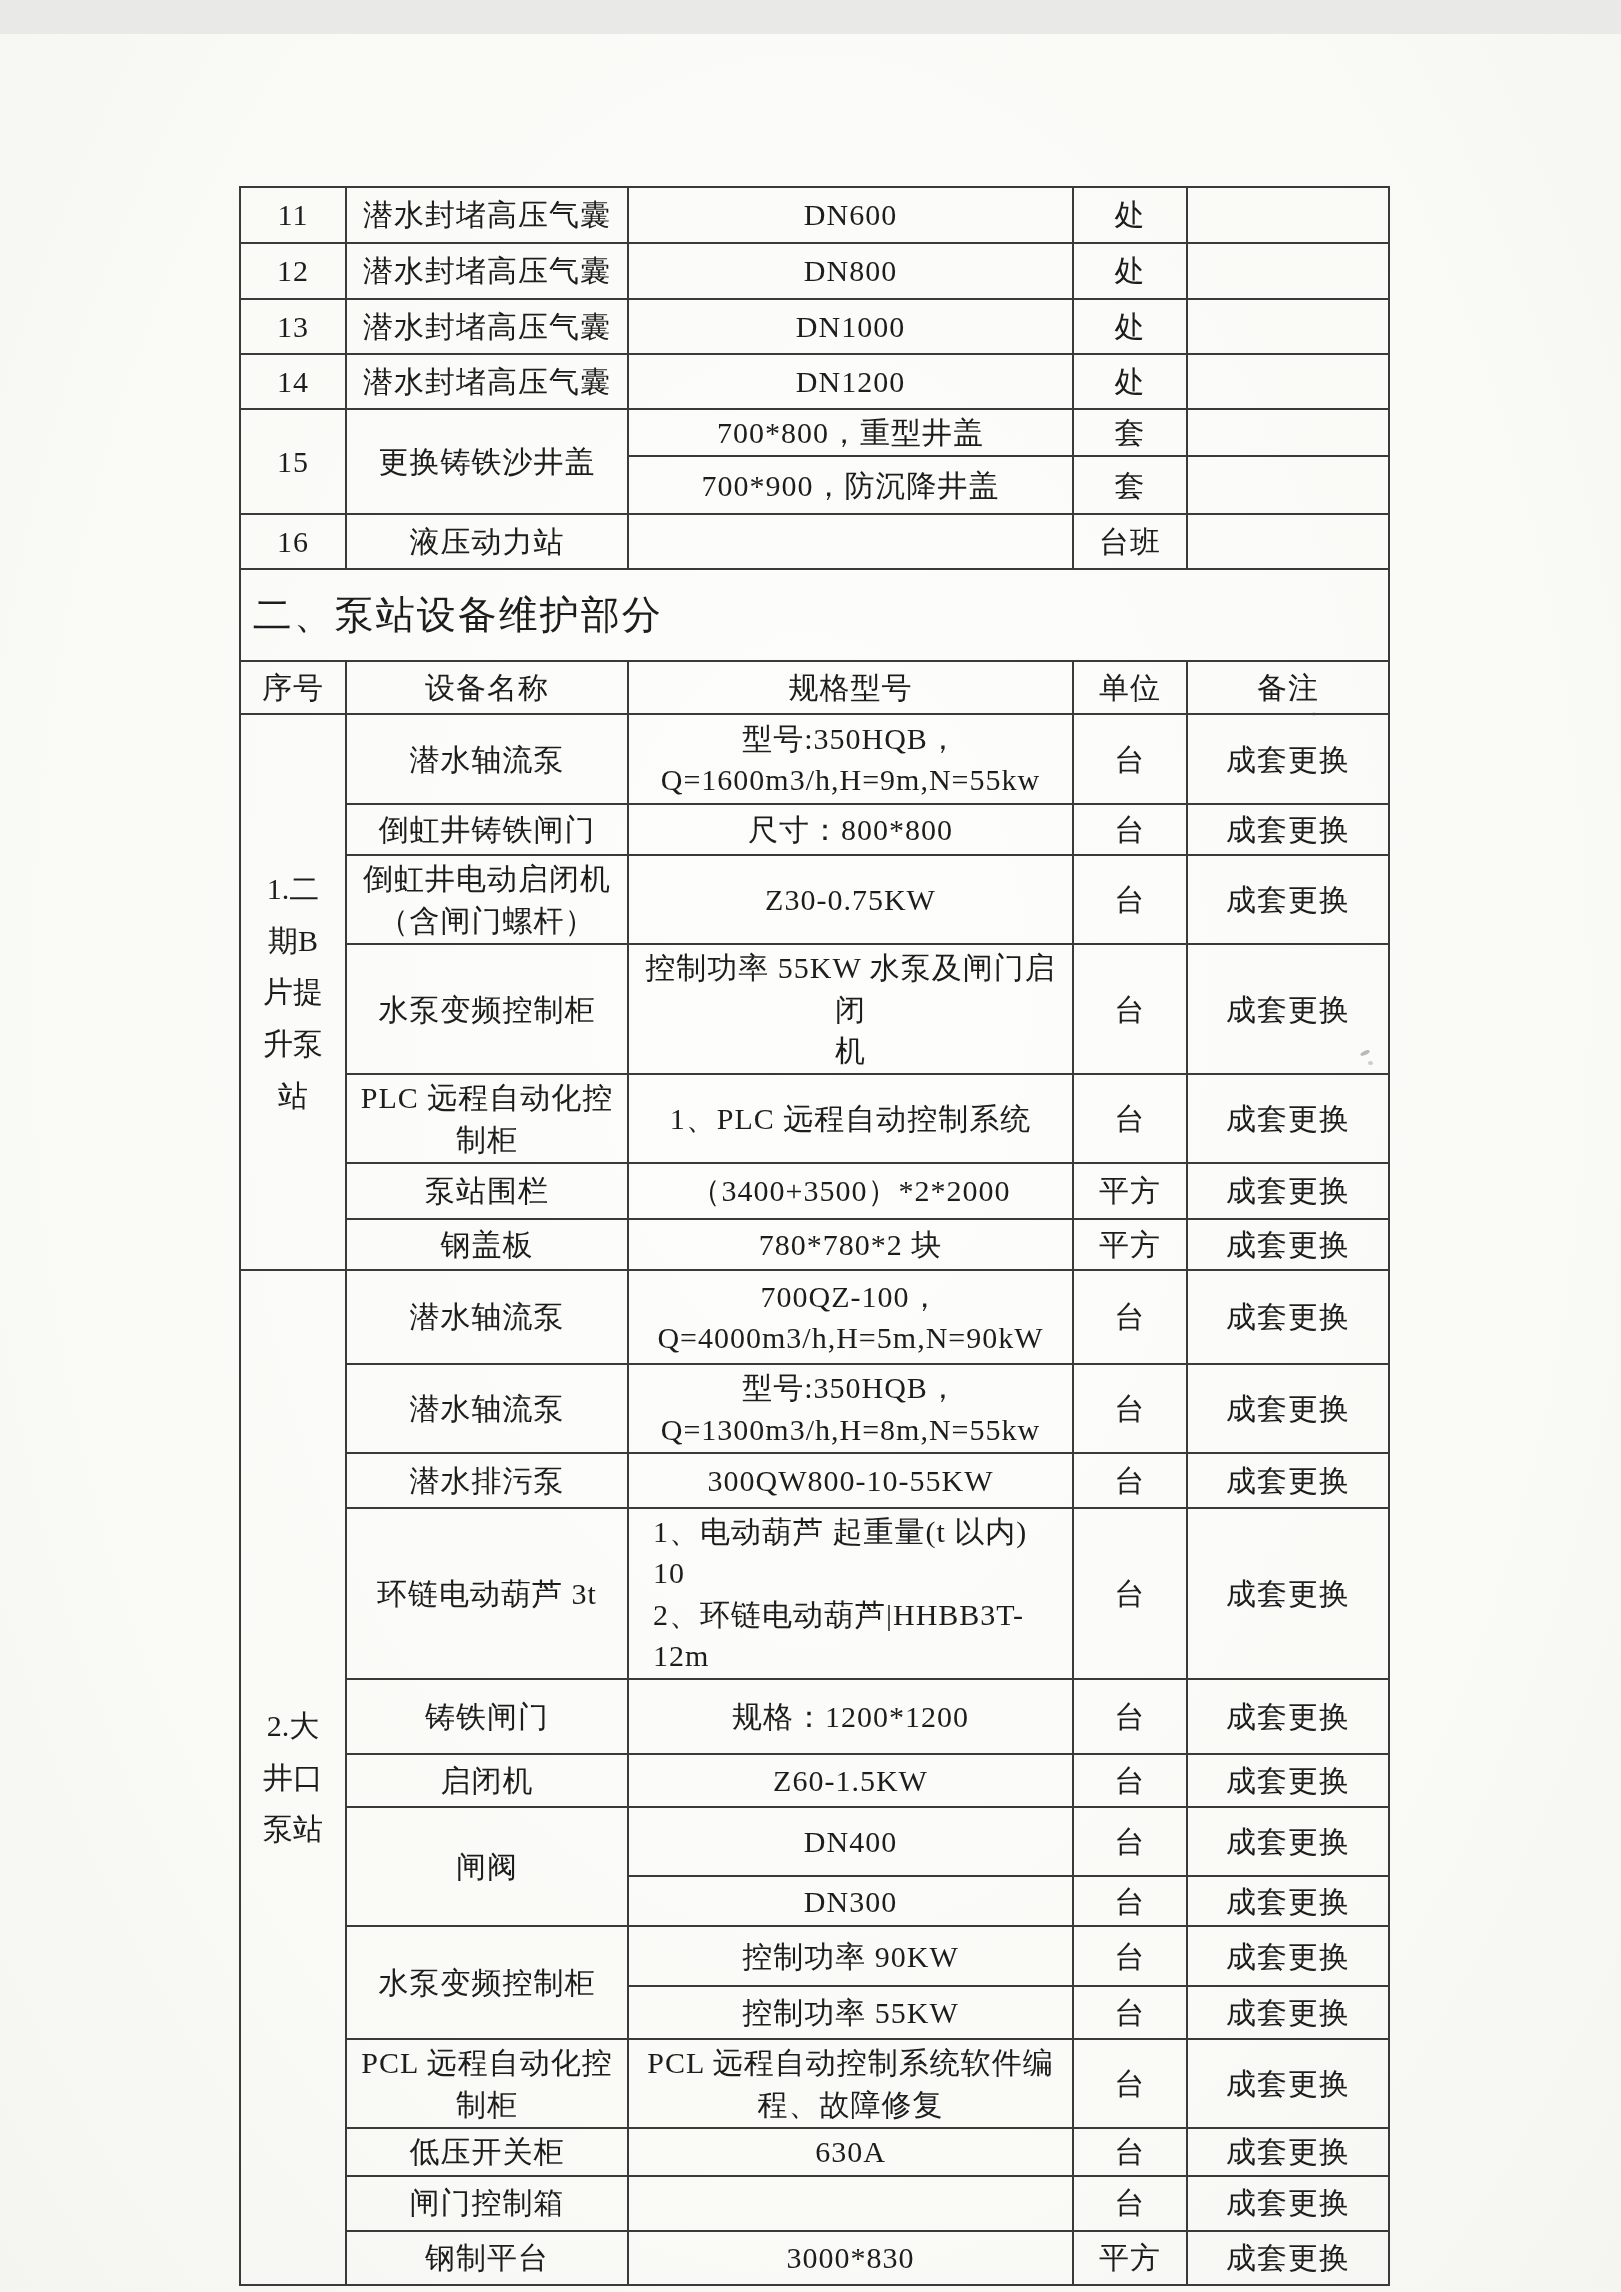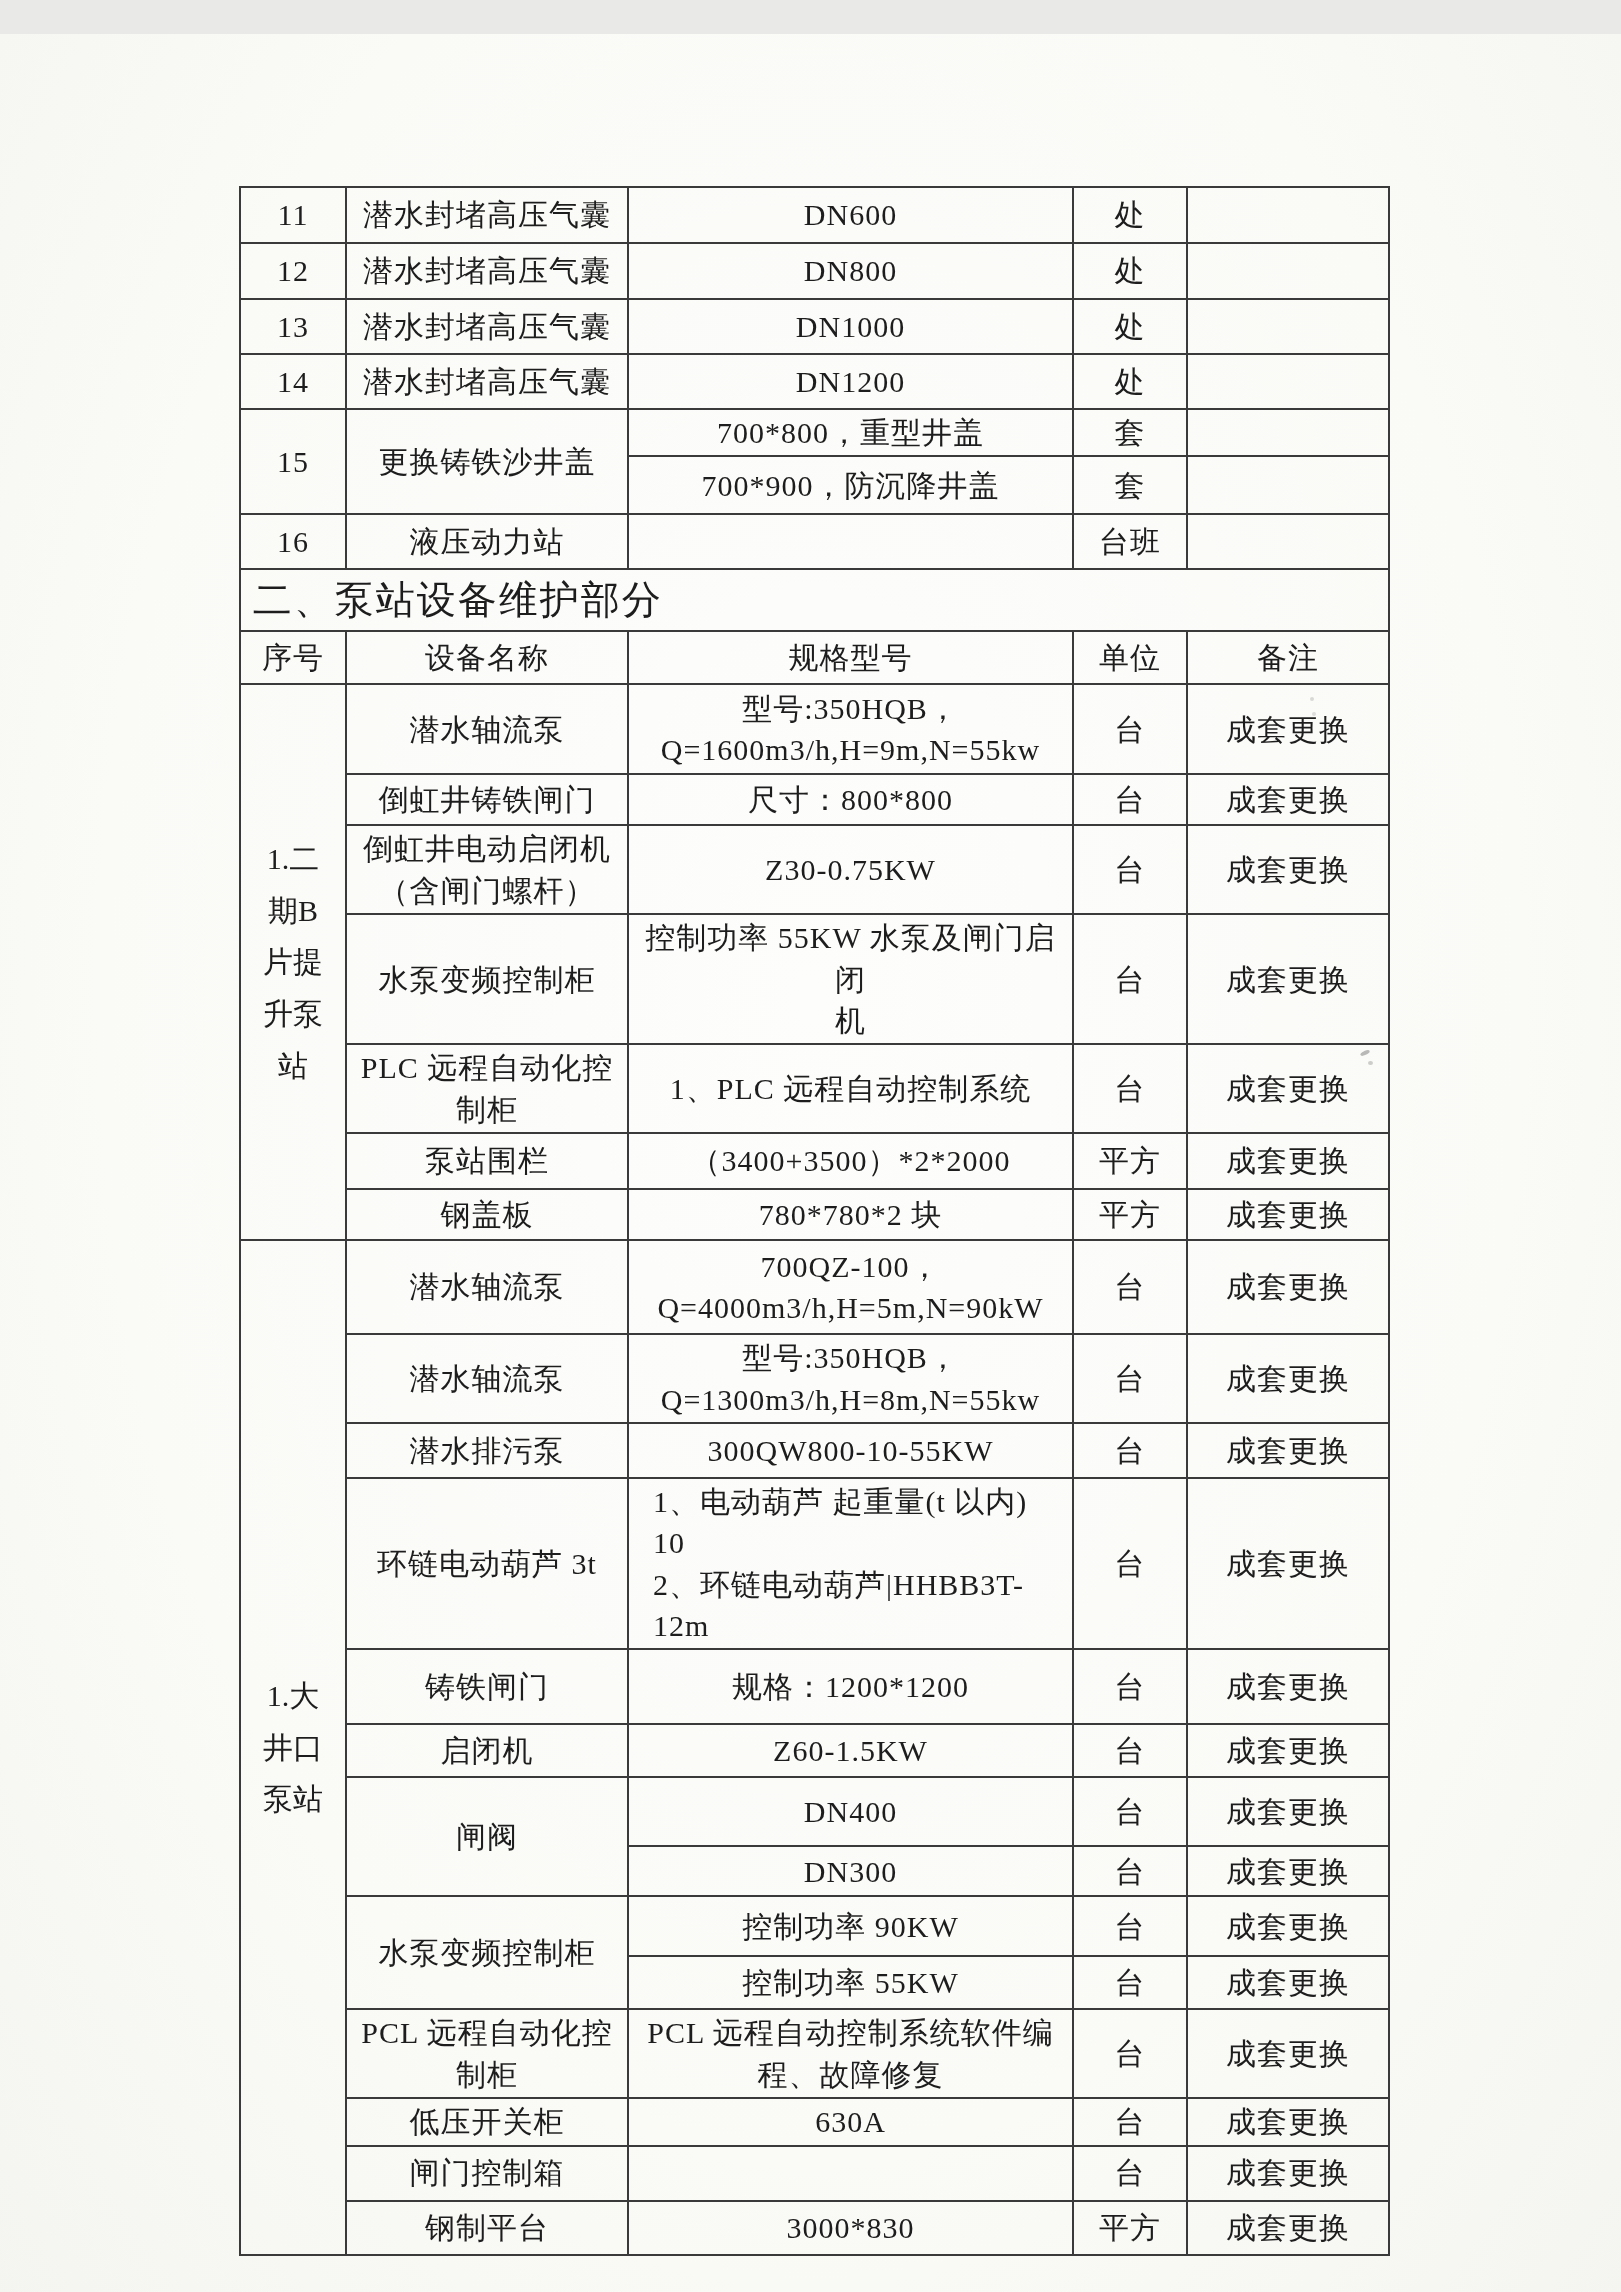--- a/index.html
+++ b/index.html
@@ -111,21 +111,21 @@
       <td></td>
     </tr>
     <tr style="height:55px">
       <td>16</td>
       <td>液压动力站</td>
       <td></td>
       <td>台班</td>
       <td></td>
     </tr>
 
-    <tr style="height:62px">
+    <tr style="height:92px">
       <td colspan="5" class="title-cell">二、泵站设备维护部分</td>
     </tr>
 
     <tr style="height:53px">
       <td class="header-cell">序号</td>
       <td class="header-cell">设备名称</td>
       <td class="header-cell">规格型号</td>
       <td class="header-cell">单位</td>
       <td class="header-cell">备注</td>
     </tr>
@@ -176,21 +176,21 @@
       <td>成套更换</td>
     </tr>
     <tr style="height:51px">
       <td>钢盖板</td>
       <td>780*780*2 块</td>
       <td>平方</td>
       <td>成套更换</td>
     </tr>
 
     <tr style="height:94px">
-      <td rowspan="14" class="group-label">1.大
+      <td rowspan="14" class="group-label">2.大
 井口
 泵站</td>
       <td>潜水轴流泵</td>
       <td>700QZ-100，
 Q=4000m3/h,H=5m,N=90kW</td>
       <td>台</td>
       <td>成套更换</td>
     </tr>
     <tr style="height:81px">
       <td>潜水轴流泵</td>

